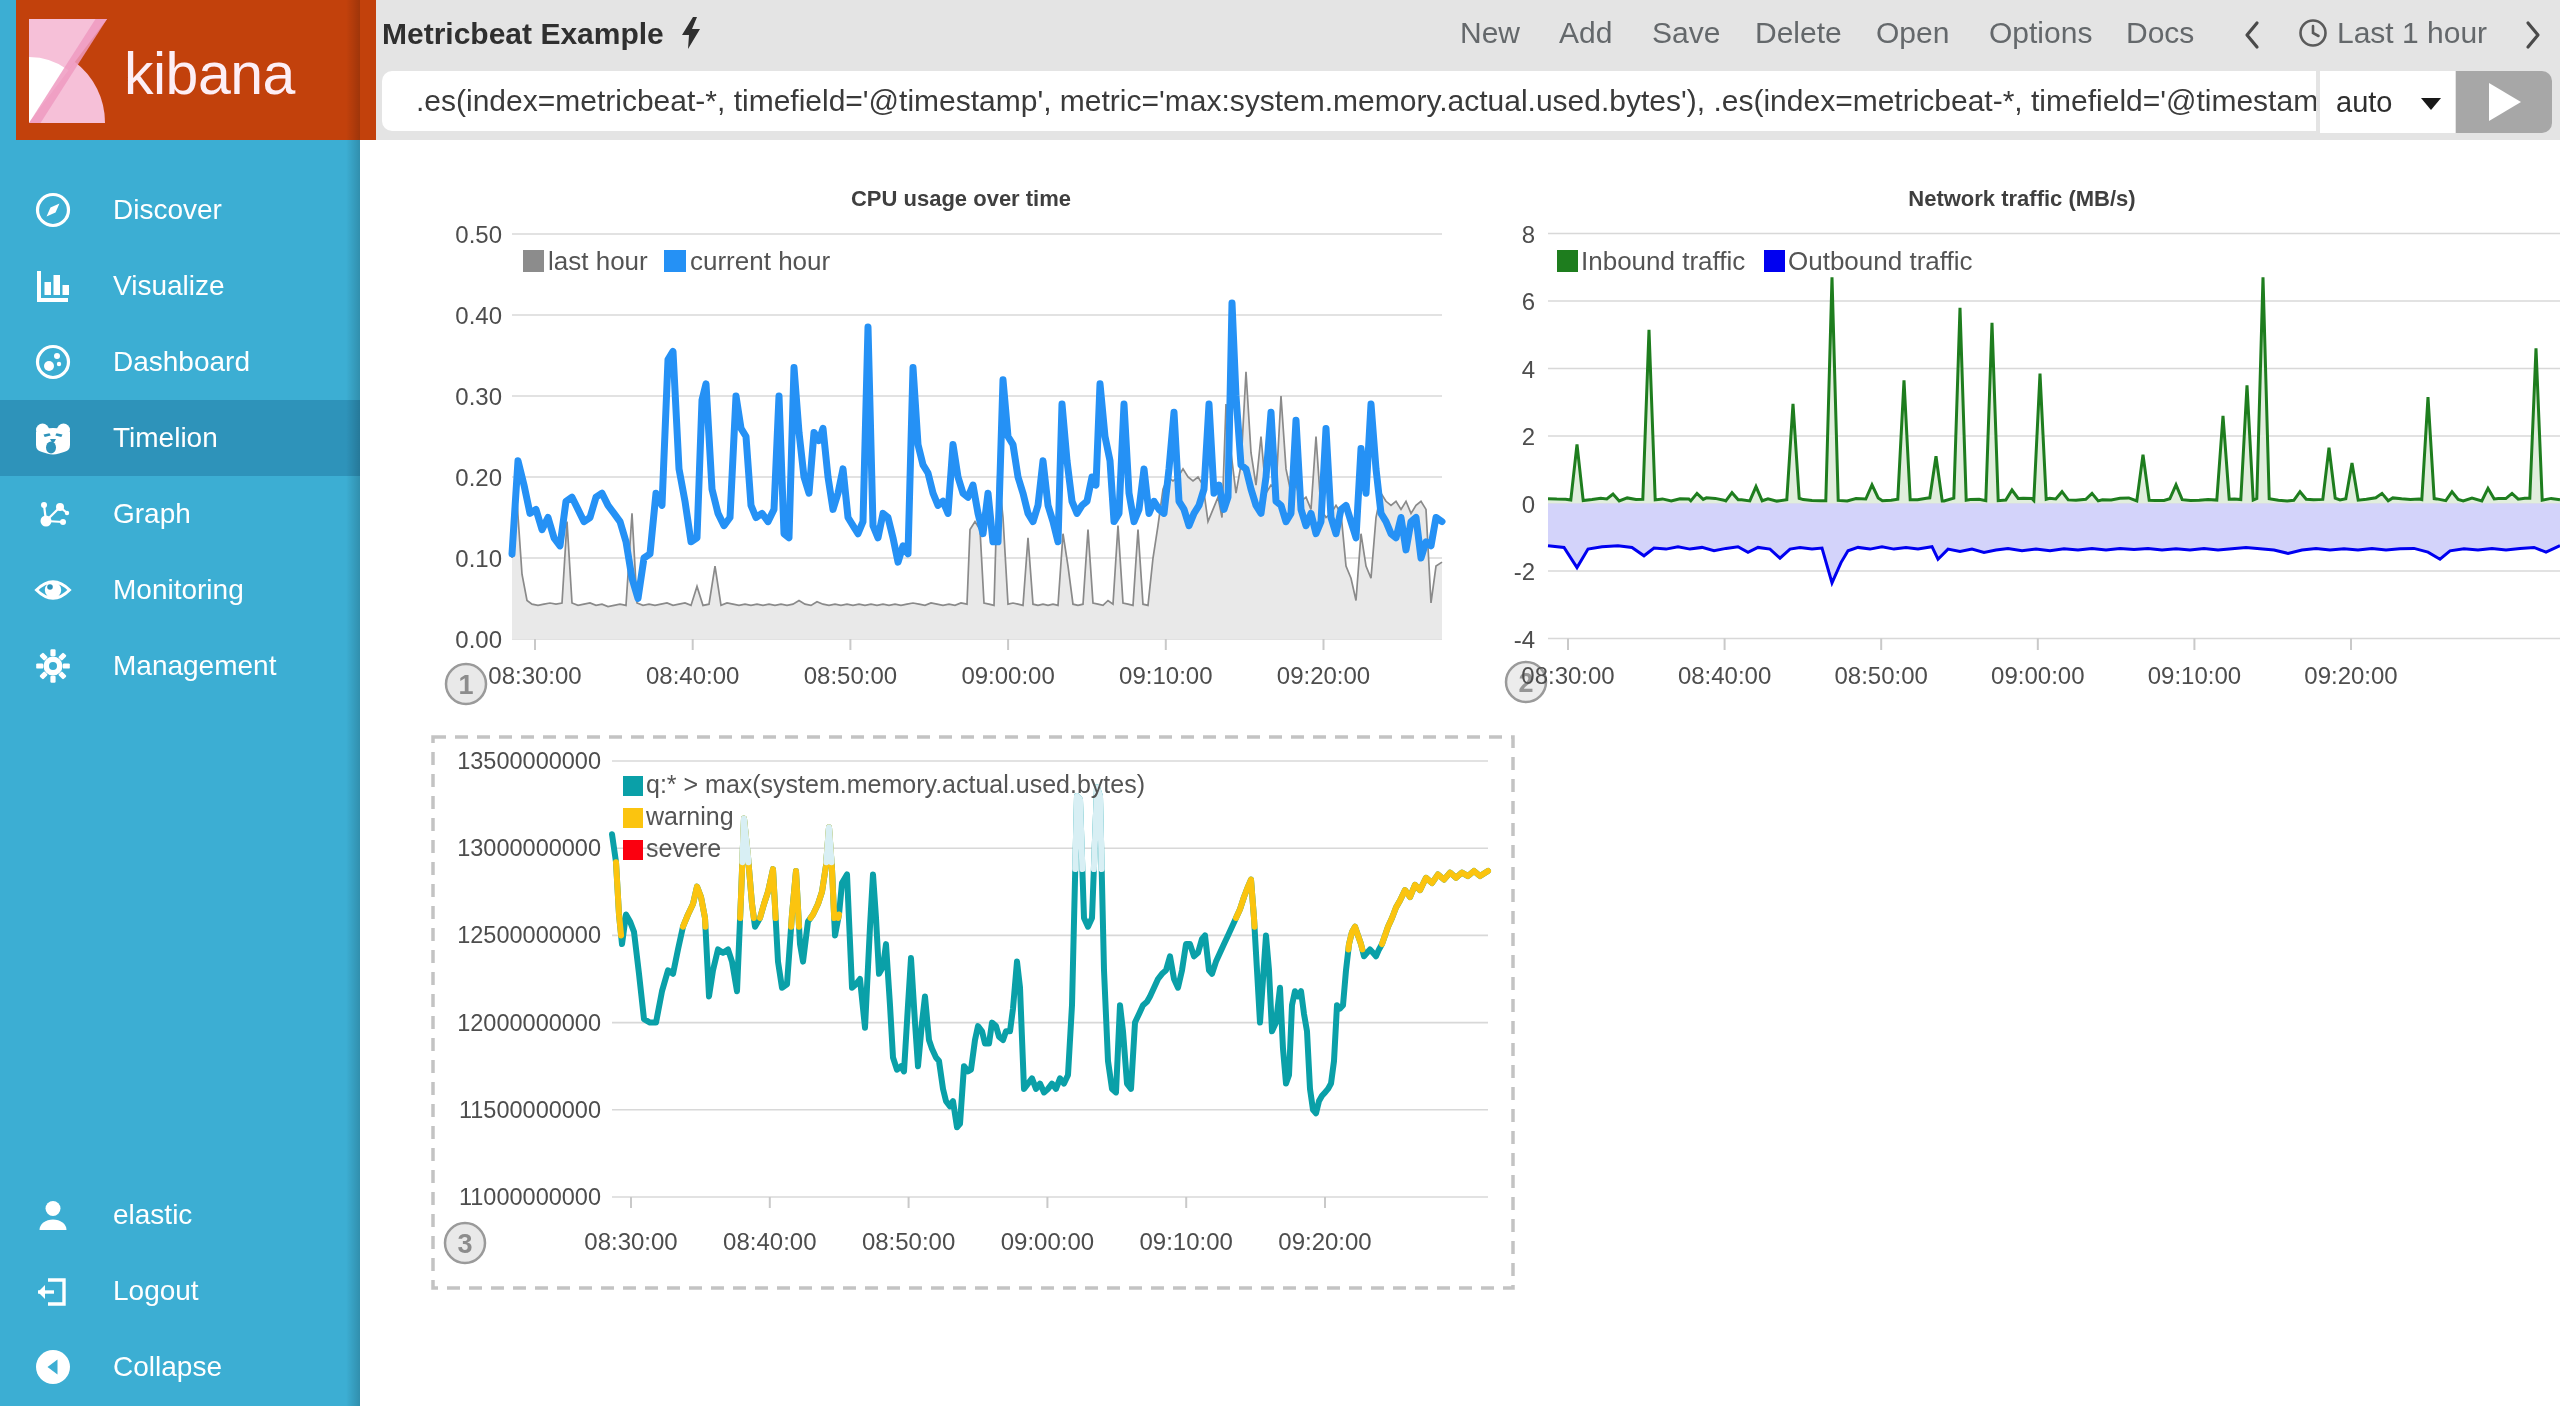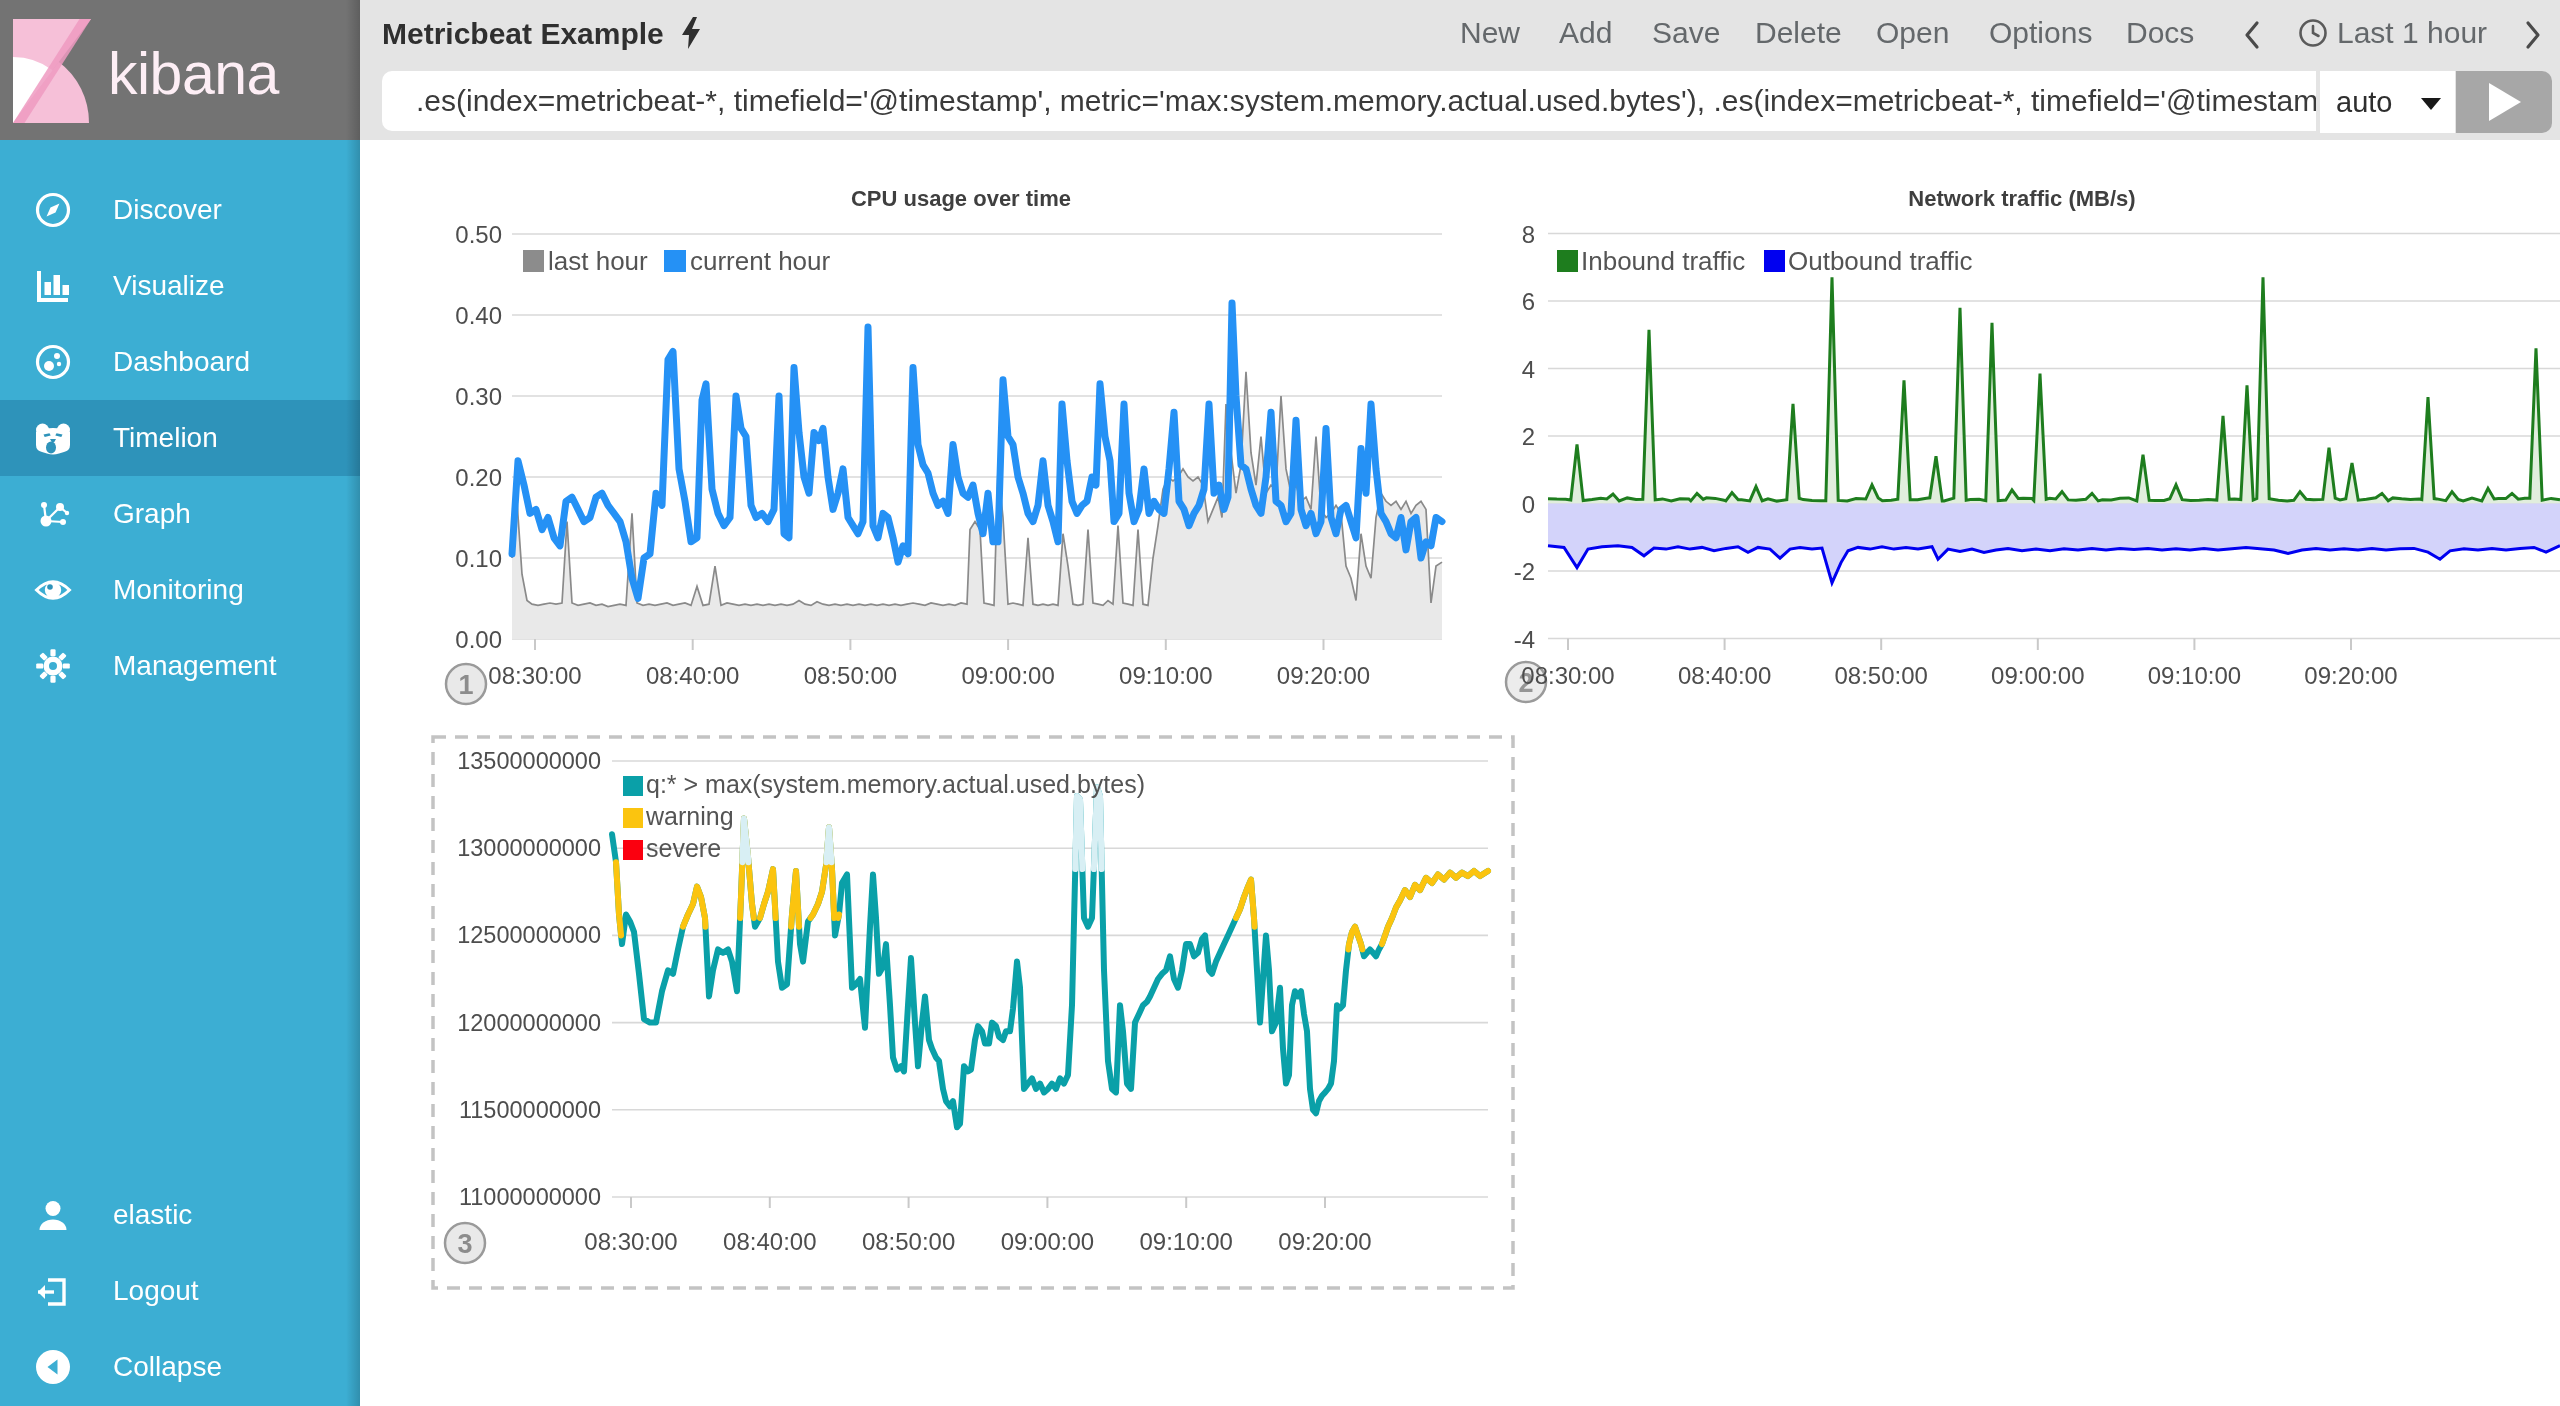--- a/index.html
+++ b/index.html
@@ -3,21 +3,21 @@
 <meta charset="utf-8">
 <title>Timelion - Kibana</title>
 <style>
 * { margin:0; padding:0; box-sizing:border-box; }
 html,body { width:2560px; height:1406px; overflow:hidden;
   font-family:"Liberation Sans", sans-serif; background:#fff; }
 #sidebar { position:absolute; left:0; top:0; width:360px; height:1406px;
   background:#3caed3; }
 #sidebar .shade { position:absolute; right:0; top:0; width:14px; height:1406px;
   background:linear-gradient(to right, rgba(0,0,0,0), rgba(0,0,0,0.18)); z-index:5; }
-#logo { position:absolute; left:0; top:0; width:360px; height:140px; background:#737373; }
+#logo { position:absolute; left:16px; top:0; width:360px; height:140px; background:#c2410c; }
 #logo .word { position:absolute; left:108px; top:40px; color:#fdeef5;
   font-size:59px; letter-spacing:-0.5px; font-weight:400; }
 .navitem { position:relative; height:76px; display:flex; align-items:center; color:#fff; }
 .navitem .navicon { position:absolute; left:34px; }
 .navitem span { position:absolute; left:113px; font-size:28px; }
 .navitem.active { background:#2e93ba; }
 #navtop { position:absolute; top:140px; left:0; width:360px;margin-top:32px; }
 #navbot { position:absolute; bottom:1px; left:0; width:360px; }
 #topbar { position:absolute; left:360px; top:0; width:2200px; height:140px; background:#e4e4e4; }
 #tb-title { position:absolute; left:22px; top:16px; font-size:30px; font-weight:bold; color:#2f2f2f; }

